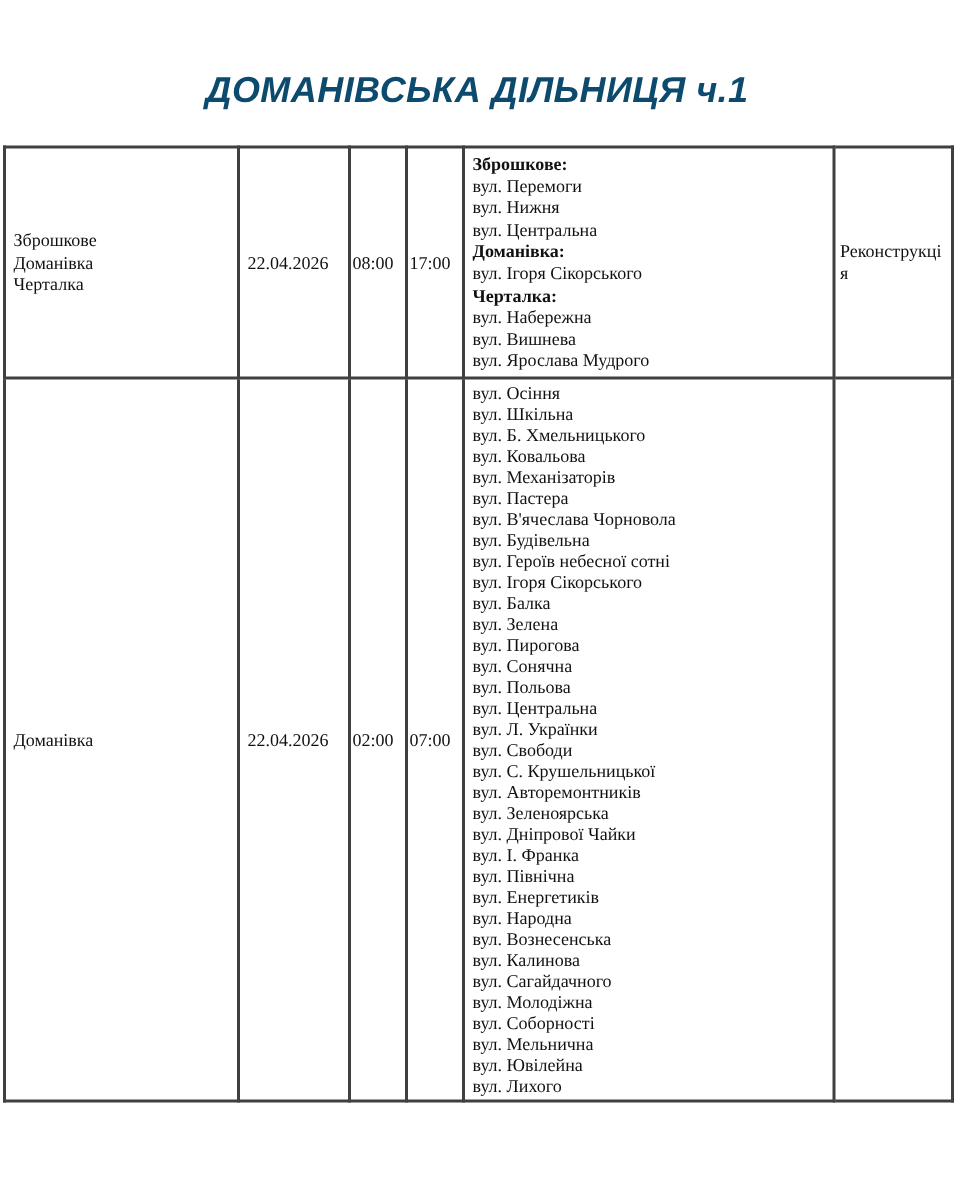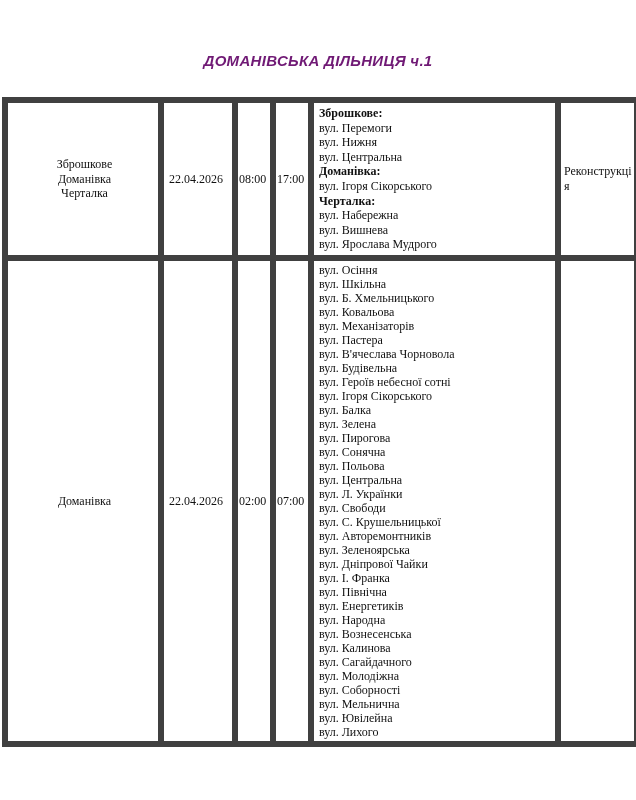--- a/index.html
+++ b/index.html
@@ -9,42 +9,42 @@
     height: 800px;
     background: #ffffff;
     font-family: "Liberation Serif", serif;
     color: #111111;
     overflow: hidden;
   }
   .page-title {
     font-family: "Liberation Sans", sans-serif;
     font-weight: bold;
     font-style: italic;
-    font-size: 15px;
+    font-size: 24px;
     line-height: 25px;
     text-align: center;
     margin: 48px 0 0 0;
-    color: #701a75;
+    color: #0c4a6e;
     letter-spacing: 0.3px;
   }
   table.schedule {
     border-collapse: collapse;
     table-layout: fixed;
     width: 632px;
     margin: 24px 0 0 2px;
   }
   td {
-    border: 6px solid #404040;
+    border: 2px solid #404040;
     font-size: 12px;
     vertical-align: middle;
     padding: 1px 2px 1px 4px;
     line-height: 14.6px;
     word-wrap: break-word;
   }
-  td.cell-locations { padding-left: 5px; text-align: center; }
+  td.cell-locations { padding-left: 5px; }
   td.cell-date { padding-left: 5px; }
   td.cell-time { text-align: left; padding-left: 1px; padding-right: 1px; }
   td.cell-streets { padding-left: 5px; padding-top: 2px; padding-bottom: 2px; }
   td.cell-streets.dense { line-height: 14px; }
   td.cell-work-type { padding-left: 3px; padding-right: 1px; }
   .bold { font-weight: bold; }
   tr.row-1 td { height: 148px; }
   tr.row-2 td { height: 32px; }
   tr.row-3 td { height: 37px; }
   tr.row-4 td { height: 476px; }

